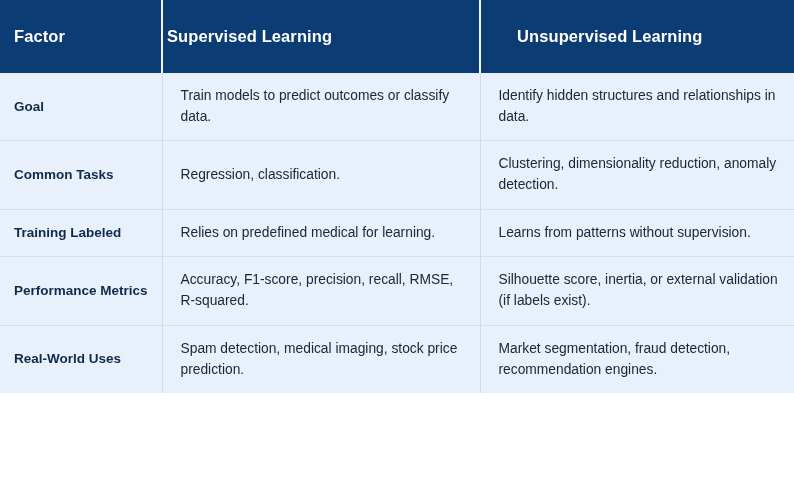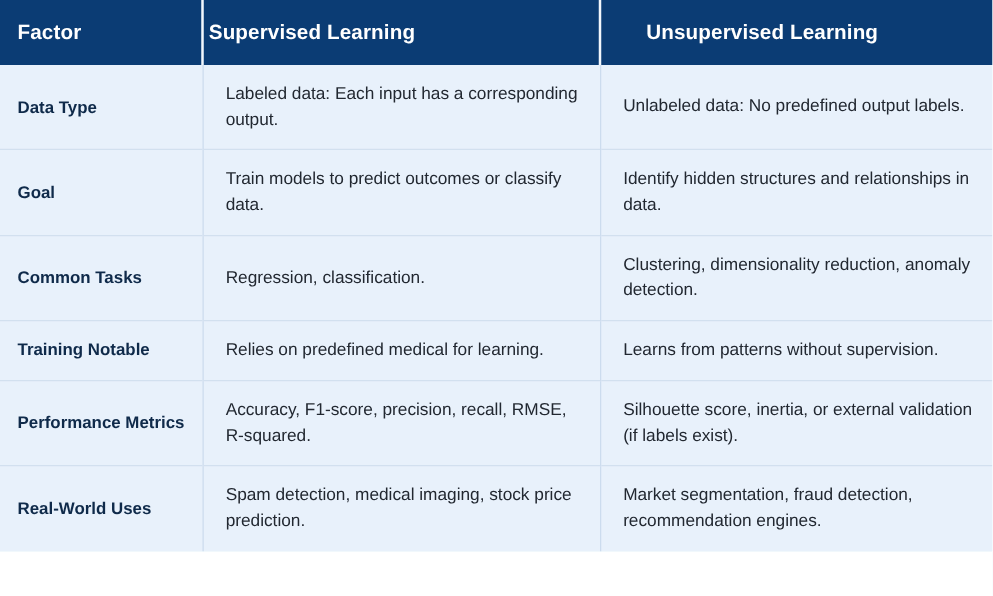--- a/index.html
+++ b/index.html
@@ -38,21 +38,21 @@
   thead tr.header-row { background: #0b3c74; }
 
   thead th {
     background: #0b3c74;
     color: #ffffff;
     font-size: 16.5px;
     font-weight: bold;
     letter-spacing: 0.1px;
     text-align: left;
     vertical-align: middle;
-    height: 52px;
+    height: 73px;
     padding: 0 0 0 16px;
     box-sizing: border-box;
     border: none;
     border-right: 2px solid #f2f7fd;
   }
   thead th.col-head-1 { padding-left: 14px; }
   thead th.col-head-2 { padding-left: 4px; }
   thead th.col-head-3 { padding-left: 36px; border-right: none; }
 
   
@@ -97,36 +97,31 @@
     </colgroup>
     <thead>
       <tr class="header-row">
         <th class="col-head-1">Factor</th>
         <th class="col-head-2">Supervised Learning</th>
         <th class="col-head-3">Unsupervised Learning</th>
       </tr>
     </thead>
     <tbody>
       <tr class="data-row">
-        <td class="cell-factor">Data Type</td>
-        <td class="cell-value">Labeled data: Each input has a corresponding output.</td>
-        <td class="cell-value cell-value-last">Unlabeled data: No predefined output labels.</td>
-      </tr>
-      <tr class="data-row">
         <td class="cell-factor">Goal</td>
         <td class="cell-value">Train models to predict outcomes or classify data.</td>
         <td class="cell-value cell-value-last">Identify hidden structures and relationships in data.</td>
       </tr>
       <tr class="data-row">
         <td class="cell-factor">Common Tasks</td>
         <td class="cell-value">Regression, classification.</td>
         <td class="cell-value cell-value-last">Clustering, dimensionality reduction, anomaly detection.</td>
       </tr>
       <tr class="data-row">
-        <td class="cell-factor">Training Notable</td>
+        <td class="cell-factor">Training Labeled</td>
         <td class="cell-value">Relies on predefined medical for learning.</td>
         <td class="cell-value cell-value-last">Learns from patterns without supervision.</td>
       </tr>
       <tr class="data-row">
         <td class="cell-factor">Performance Metrics</td>
         <td class="cell-value">Accuracy, F1-score, precision, recall, RMSE, R-squared.</td>
         <td class="cell-value cell-value-last">Silhouette score, inertia, or external validation (if labels exist).</td>
       </tr>
       <tr class="data-row">
         <td class="cell-factor">Real-World Uses</td>

